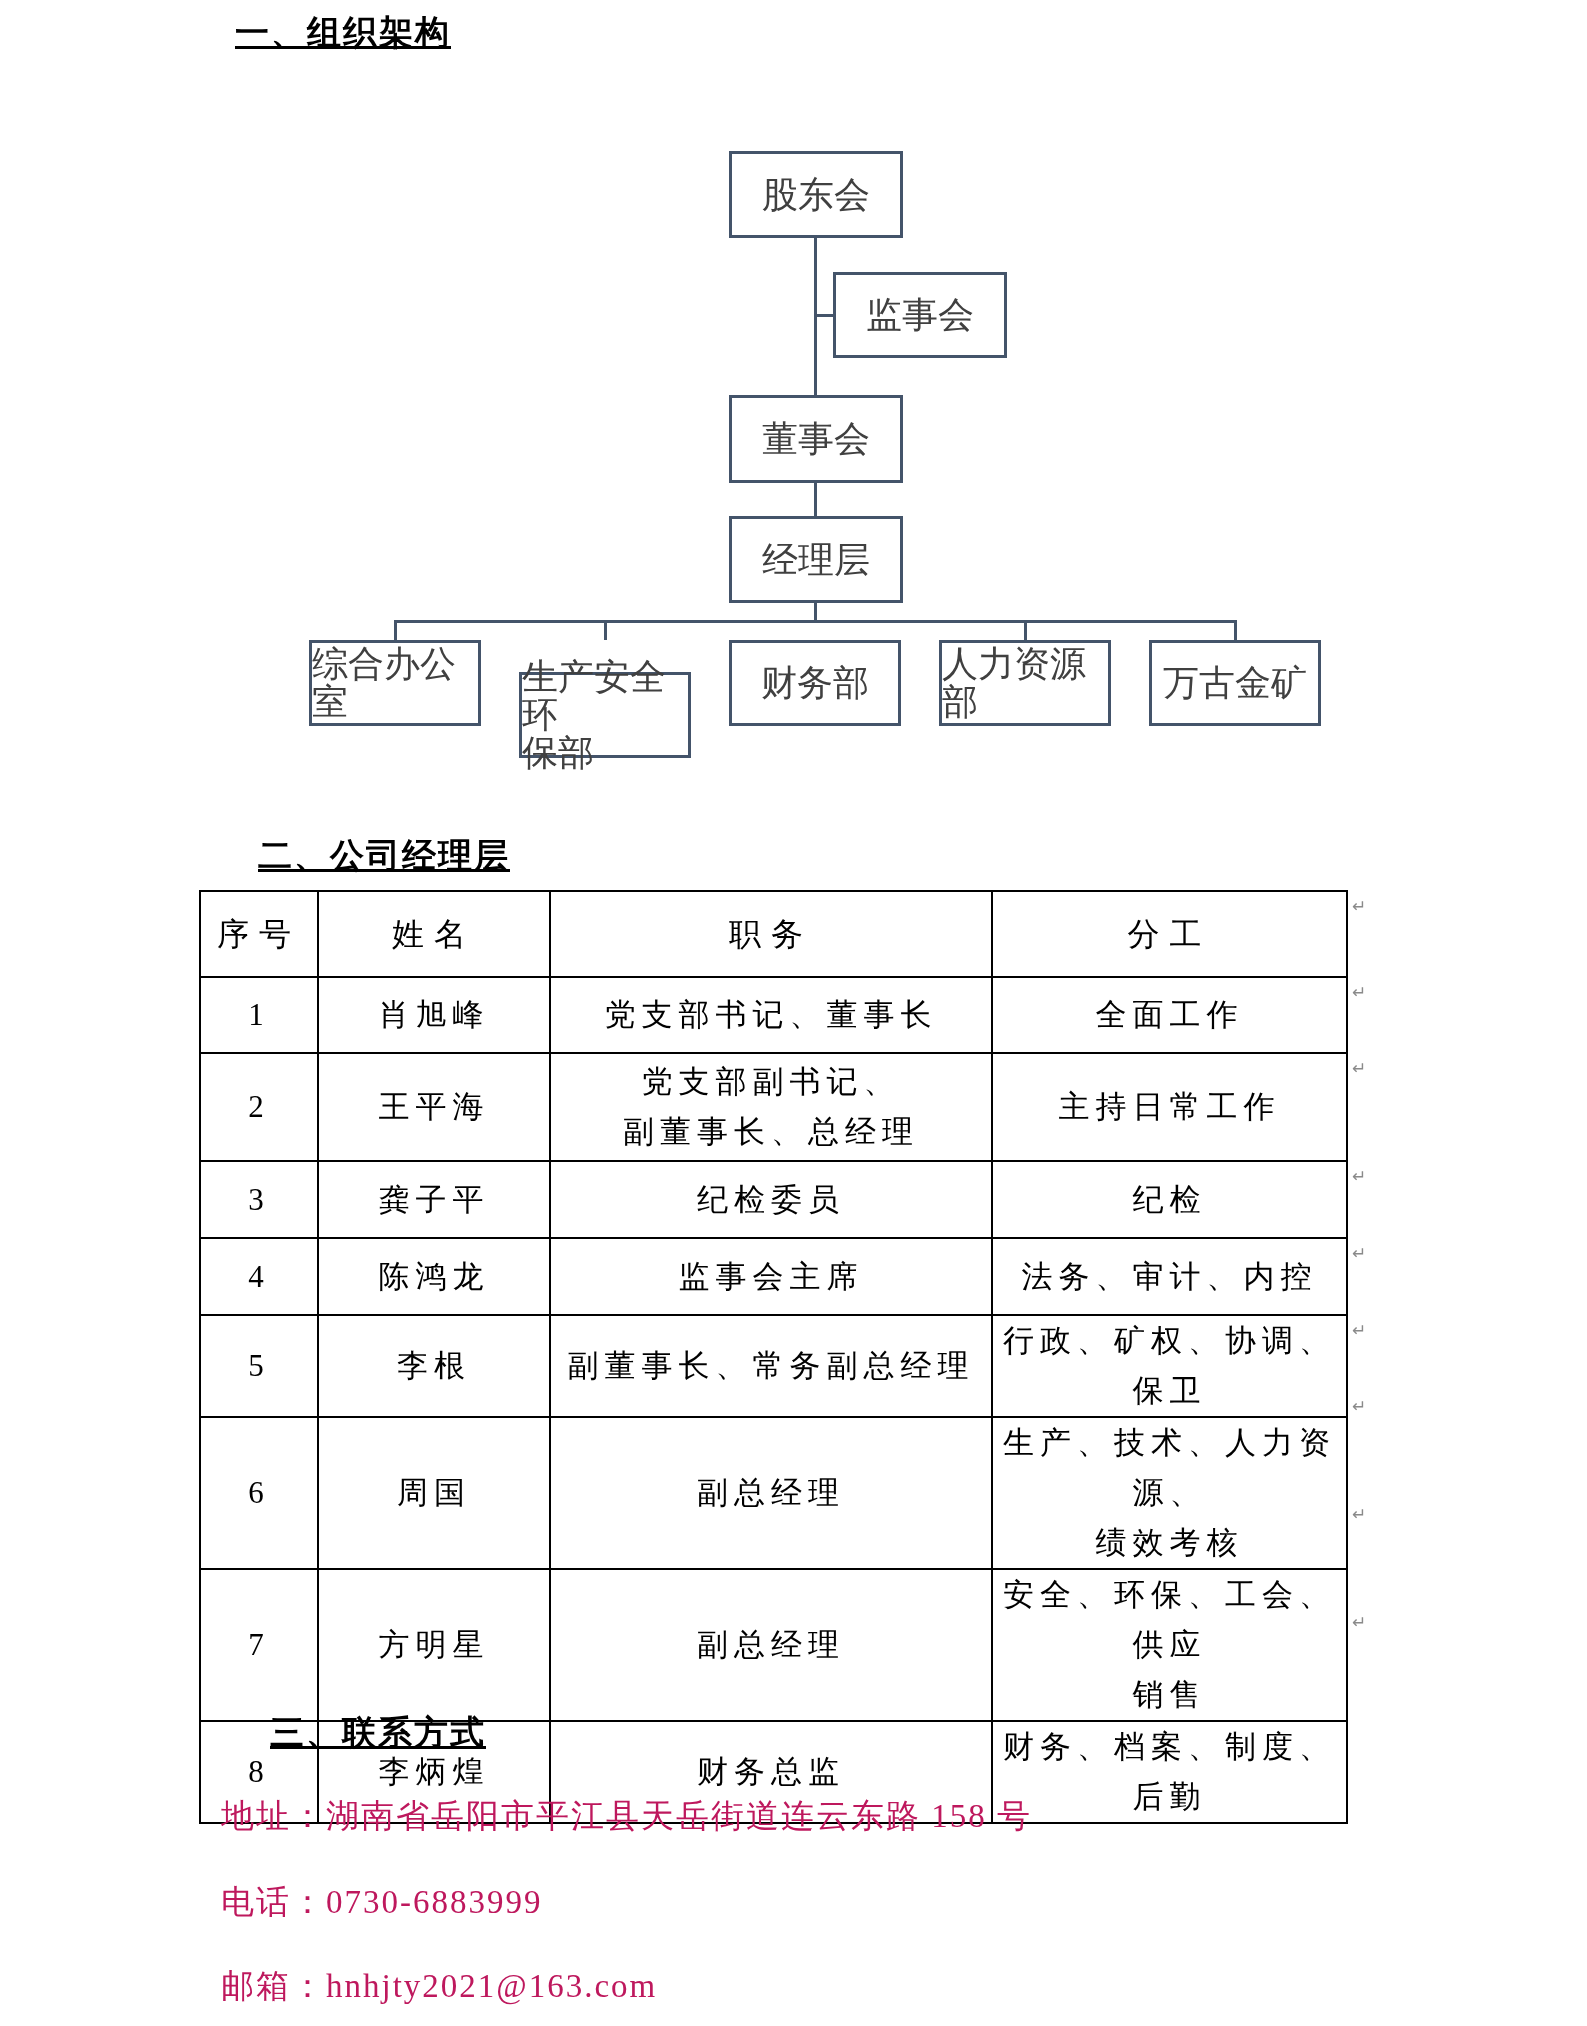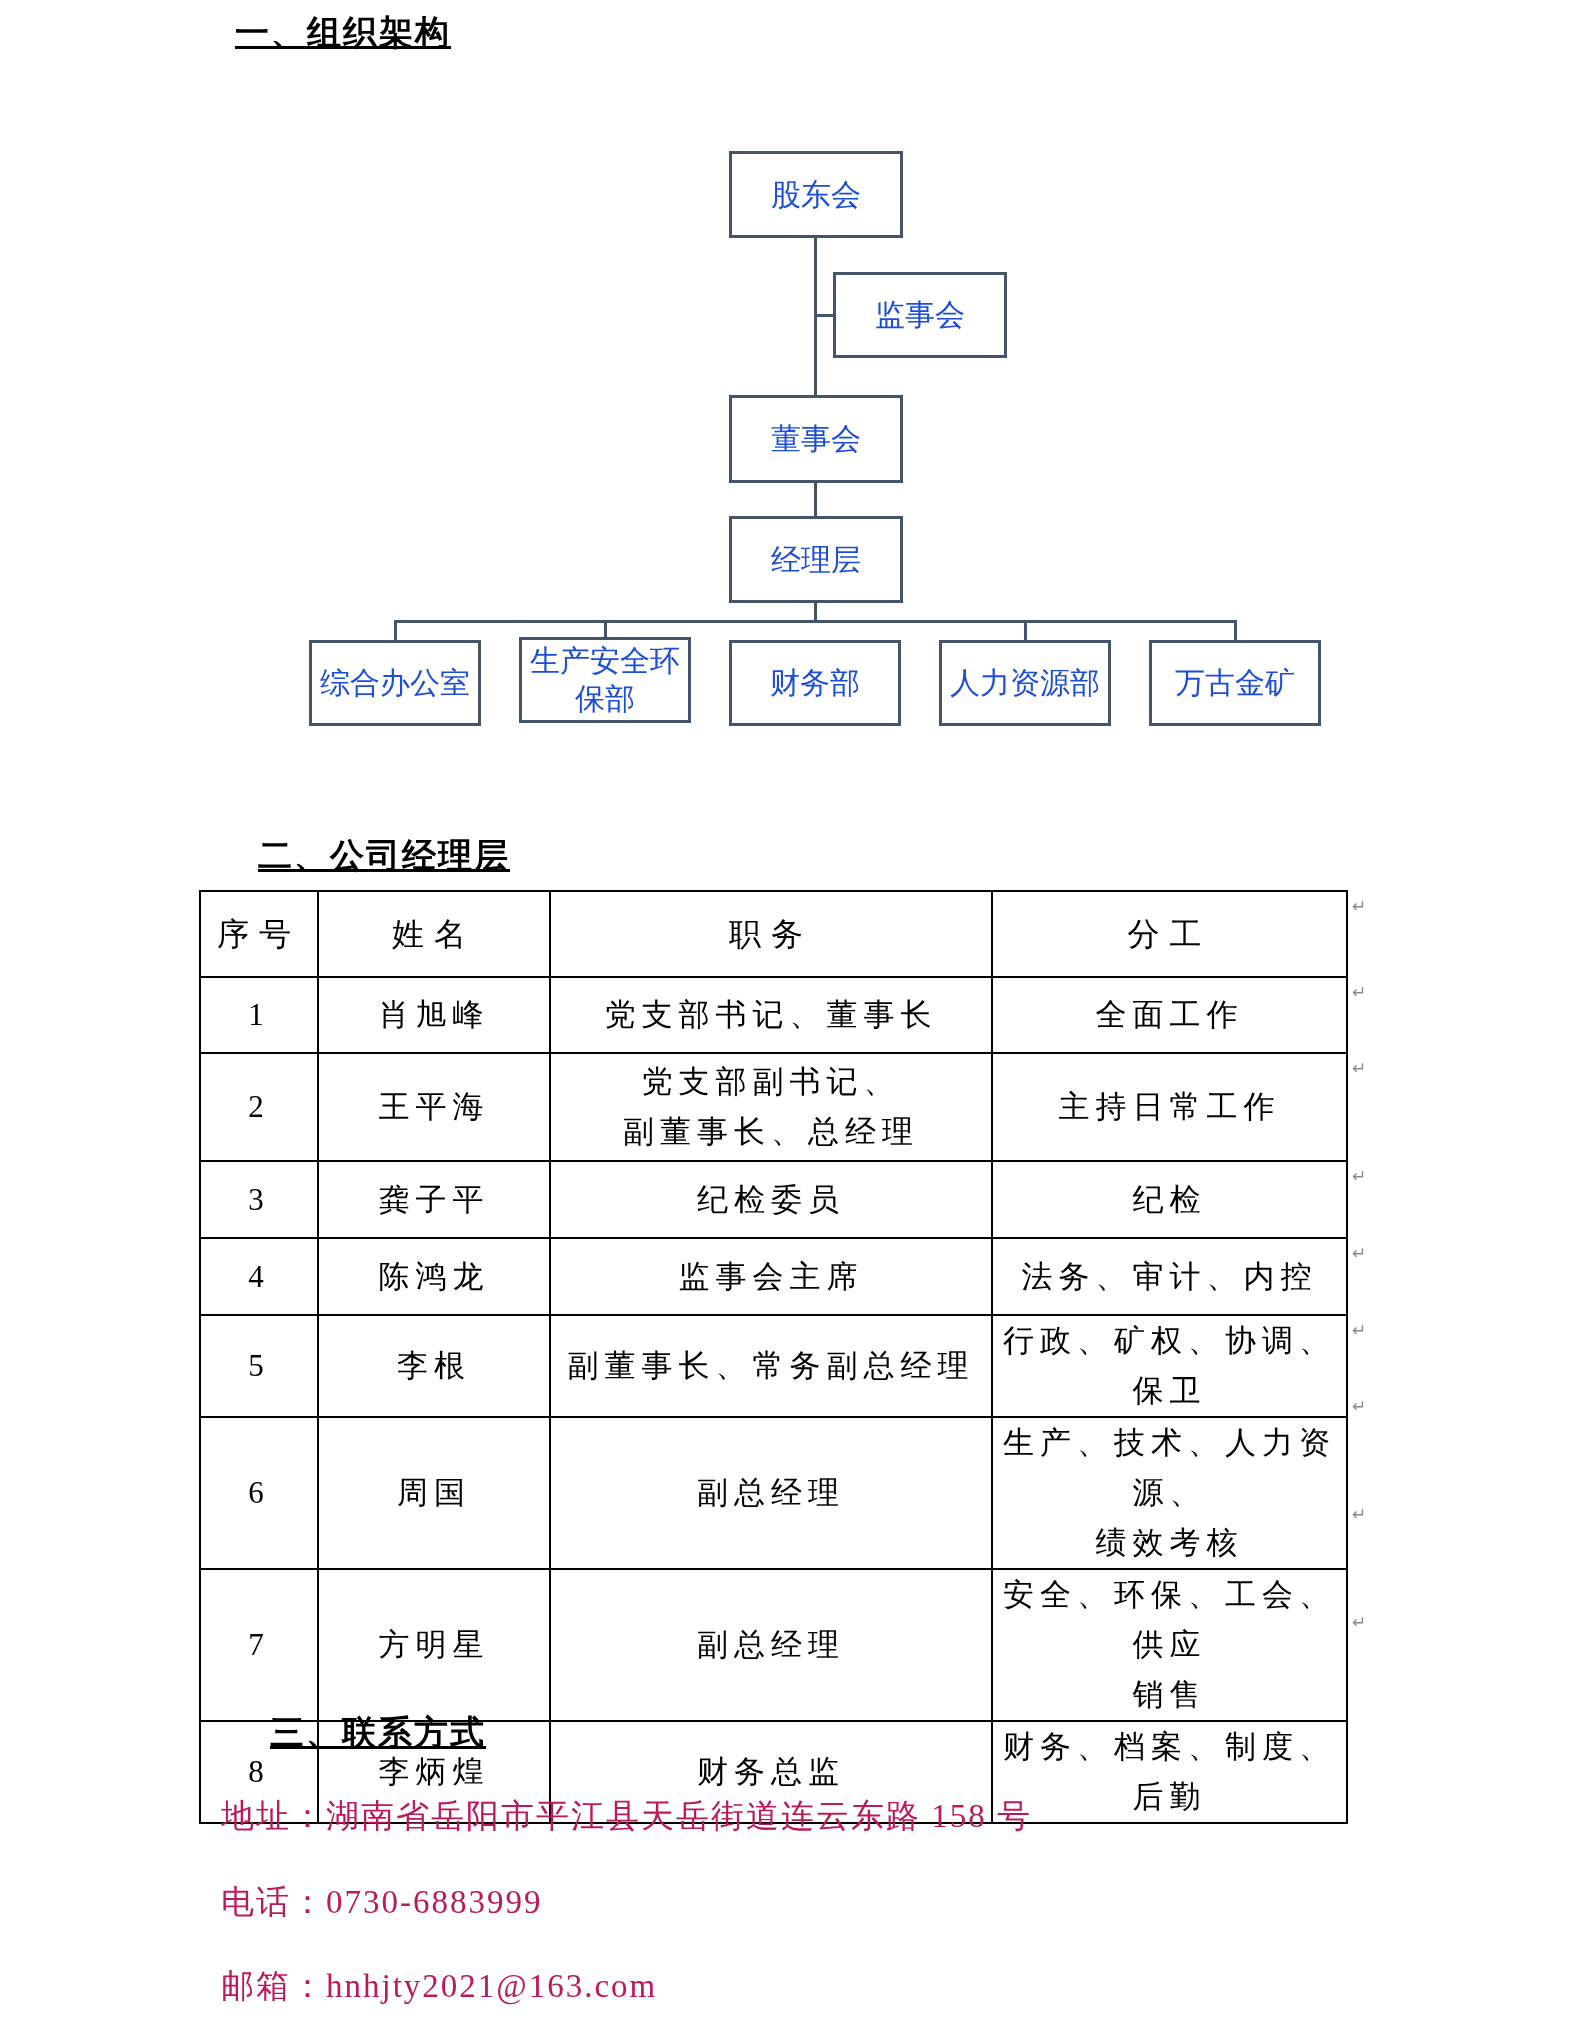--- a/index.html
+++ b/index.html
@@ -11,23 +11,23 @@
   .heading{
     position:absolute;
     font-family:"Liberation Sans","DejaVu Sans",sans-serif;
     font-weight:bold;font-size:34px;color:#000;white-space:nowrap;
     letter-spacing:2px;
     text-decoration:underline;
   }
   
   .obox{
     position:absolute;box-sizing:border-box;
-    border:3px solid #44546A;color:#1d4ed8;background:#fff;
+    border:3px solid #44546A;color:#404040;background:#fff;
     display:flex;align-items:center;justify-content:center;
-    font-size:30px;text-align:center;line-height:38px;
+    font-size:36px;line-height:38px;
   }
   .cline{position:absolute;background:#44546A;}
   
   table.mgmt{
     position:absolute;left:199px;top:890px;width:1147px;
     border-collapse:collapse;table-layout:fixed;
   }
   table.mgmt td,table.mgmt th{
     border:2px solid #000;padding:0 8px;text-align:center;vertical-align:middle;
     font-weight:normal;font-size:31px;line-height:50px;
@@ -67,21 +67,21 @@
   <div class="obox" style="left:729px;top:151px;width:174px;height:87px;">股东会</div>
 
   <div class="obox" style="left:833px;top:272px;width:174px;height:86px;">监事会</div>
 
   <div class="obox" style="left:729px;top:395px;width:174px;height:88px;">董事会</div>
 
   <div class="obox" style="left:729px;top:516px;width:174px;height:87px;">经理层</div>
 
   <div class="obox" style="left:309px;top:640px;width:172px;height:86px;">综合办公室</div>
 
-  <div class="obox" style="left:519px;top:637px;width:172px;height:86px;white-space:pre-line;">生产安全环
+  <div class="obox" style="left:519px;top:672px;width:172px;height:86px;white-space:pre-line;">生产安全环
 保部</div>
 
   <div class="obox" style="left:729px;top:640px;width:172px;height:86px;">财务部</div>
 
   <div class="obox" style="left:939px;top:640px;width:172px;height:86px;">人力资源部</div>
 
   <div class="obox" style="left:1149px;top:640px;width:172px;height:86px;">万古金矿</div>
 </div>
 
 <div class="heading" style="left:258px;top:833px;">二、公司经理层</div>

